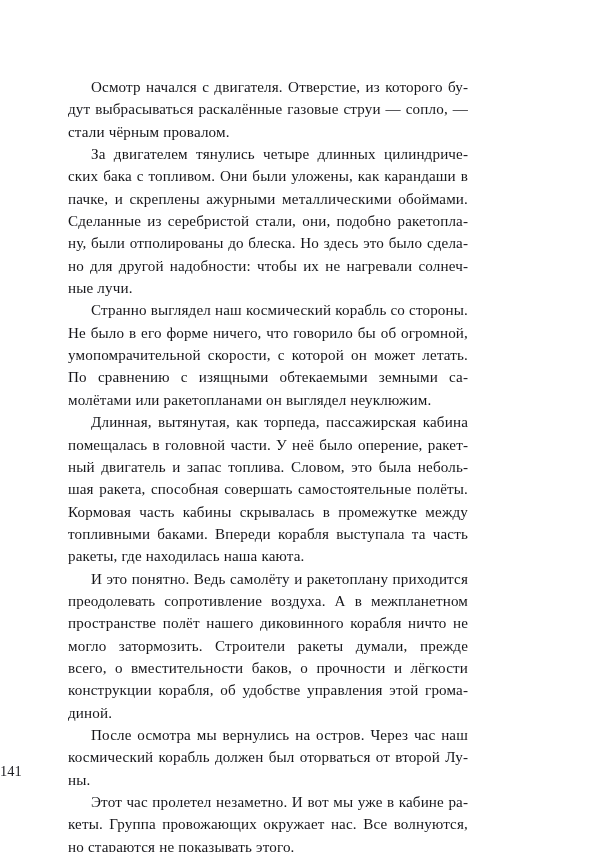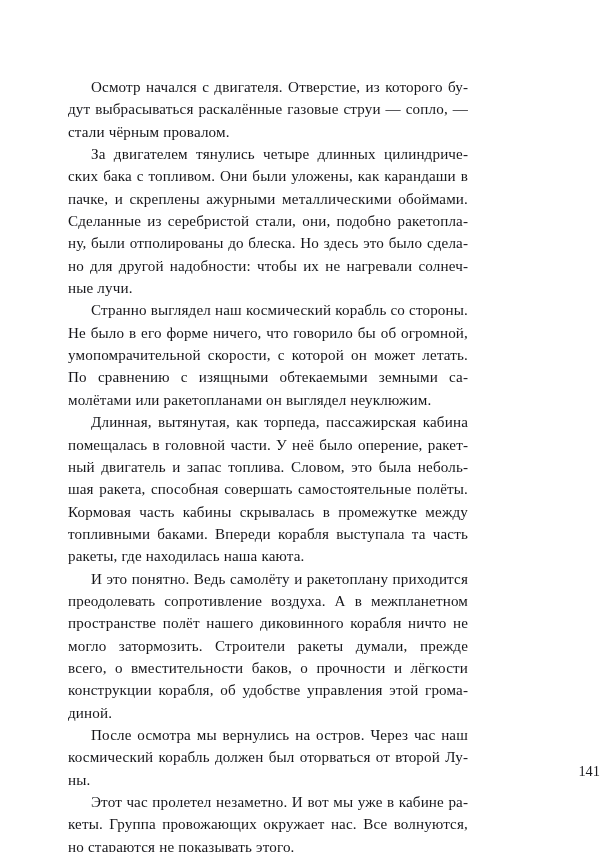--- a/index.html
+++ b/index.html
@@ -50,21 +50,21 @@
   
   .para:last-child {
     margin-bottom: 0;
   }
 
   .folio {
     position: absolute;
     left: 0;
     top: 762px;
     width: 600px;
-    text-align: right;
+    text-align: left;
     font-size: 14.4px;
     line-height: 18px;
     color: #1b1b1f;
     font-family: "Liberation Serif", "DejaVu Serif", serif;
   }
 </style>
 </head>
 <body>
 
 <div class="page">

